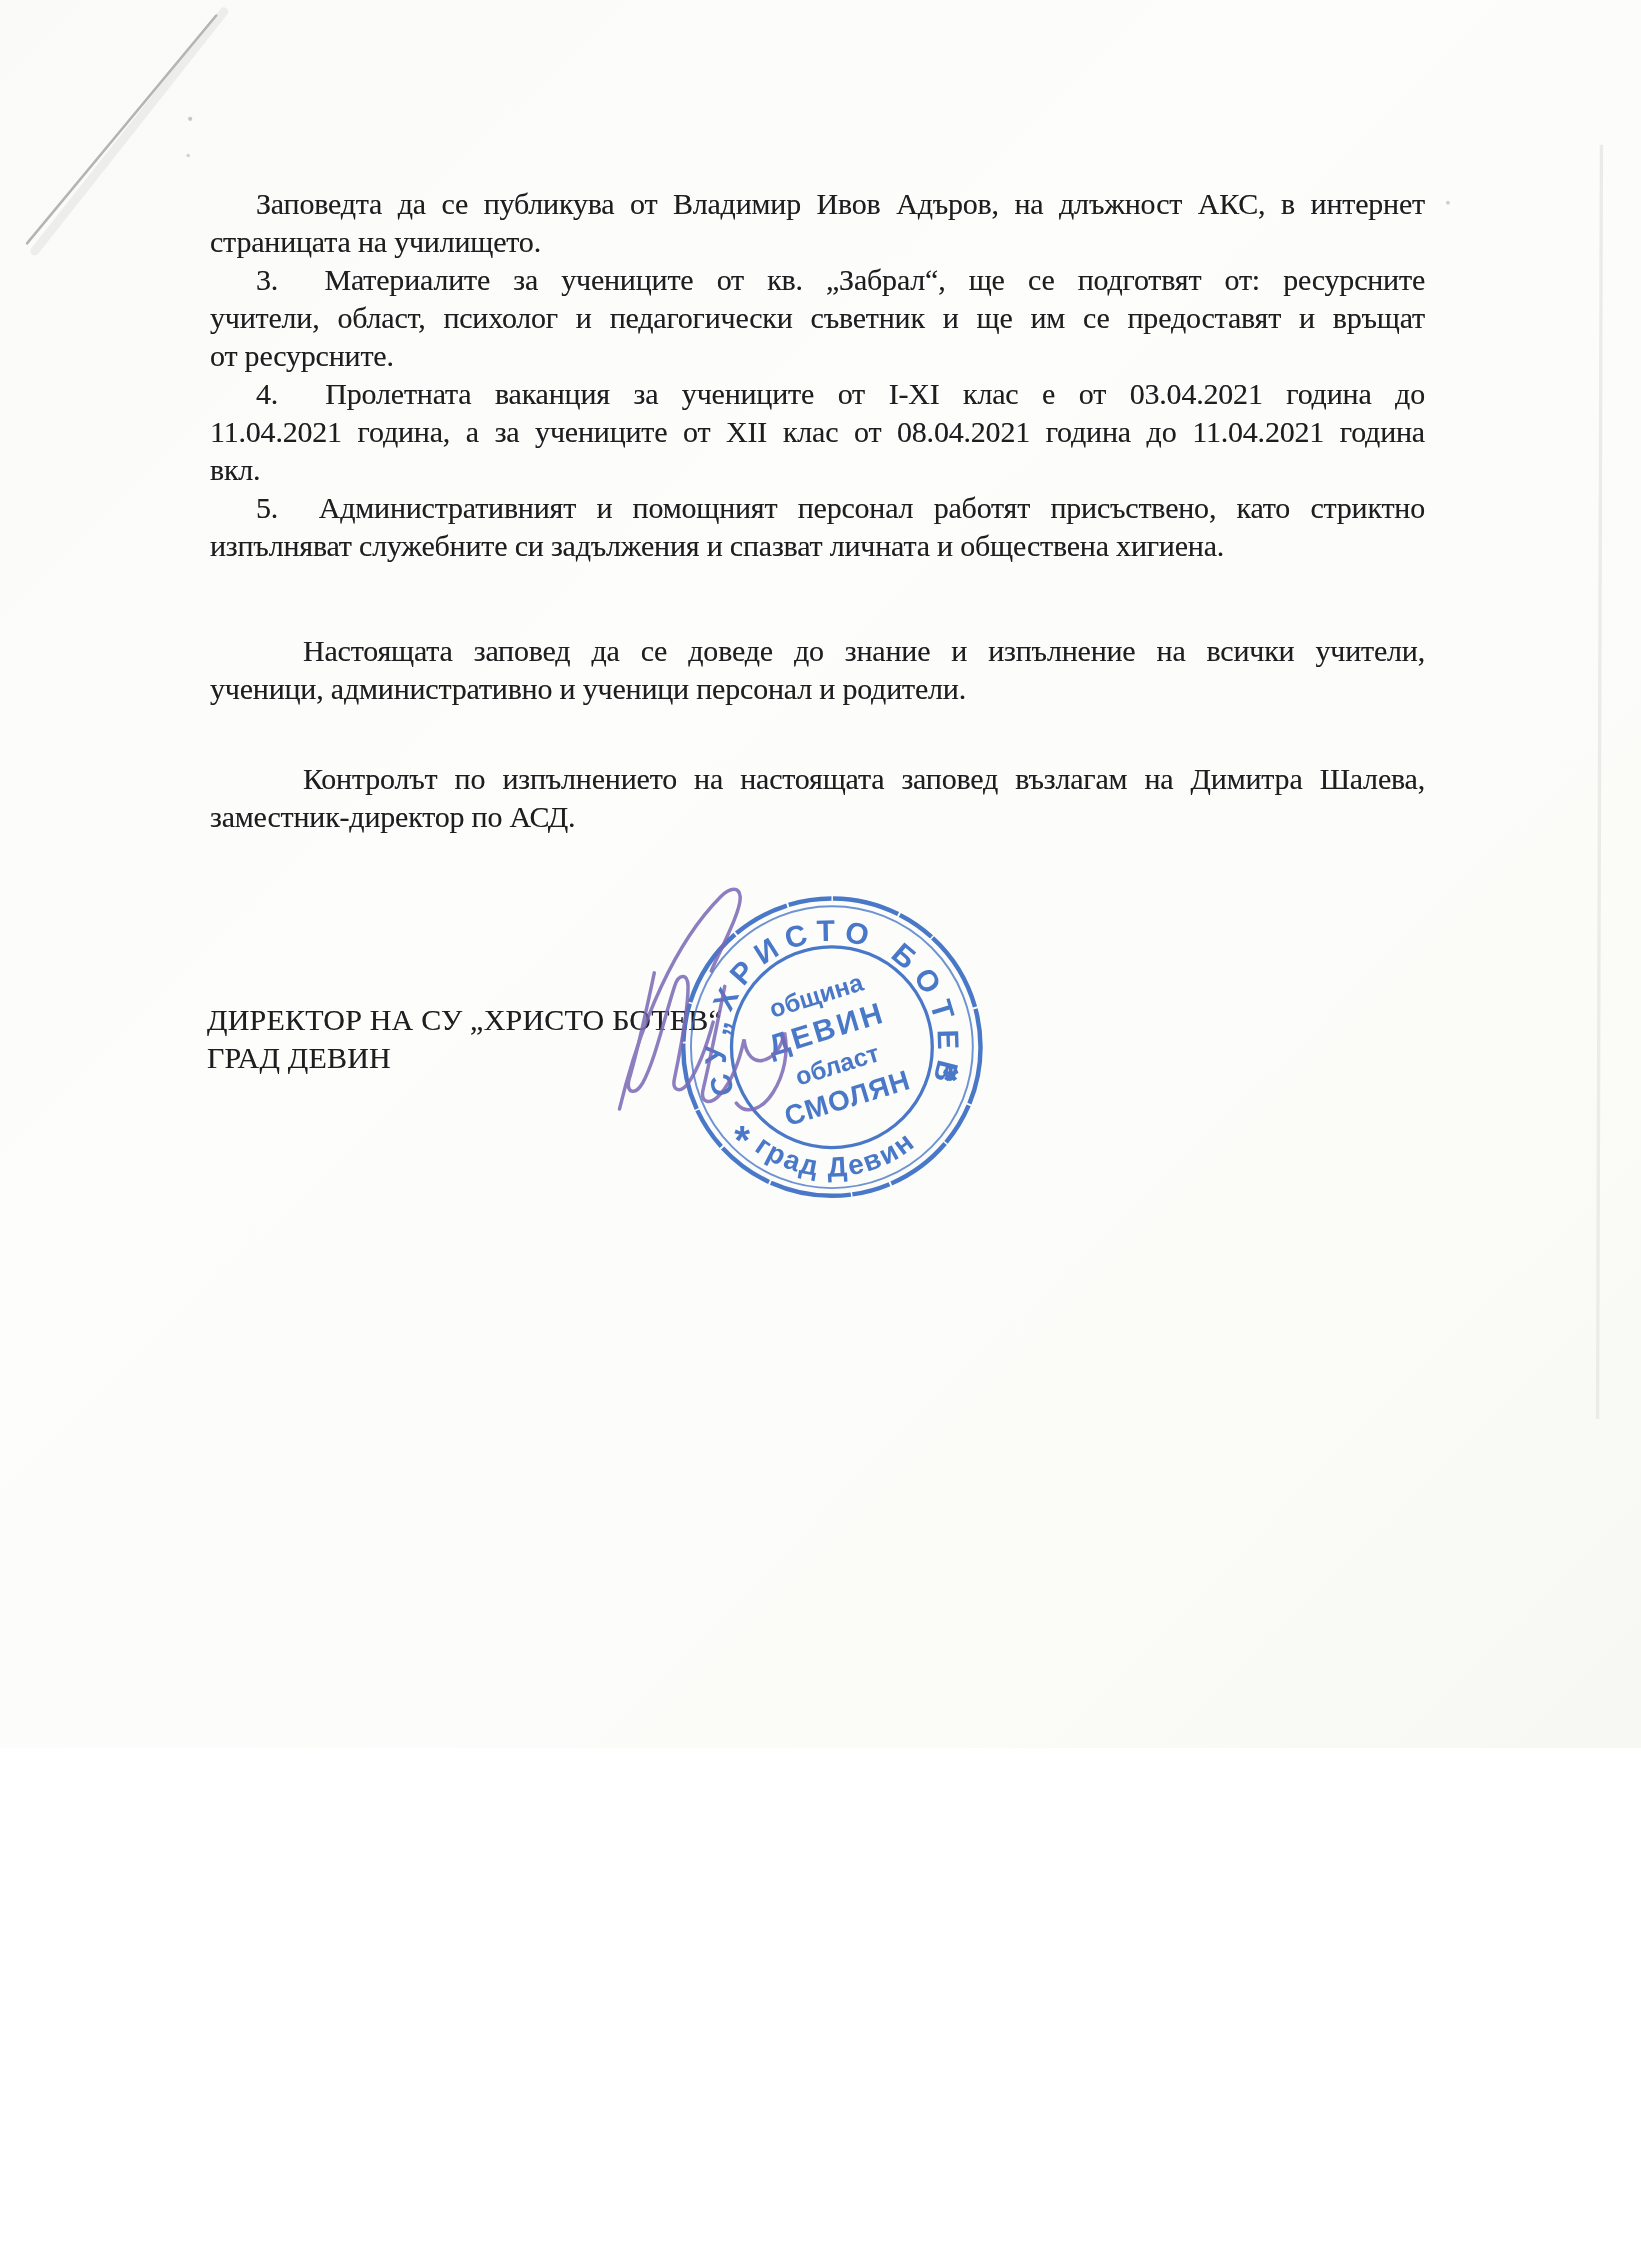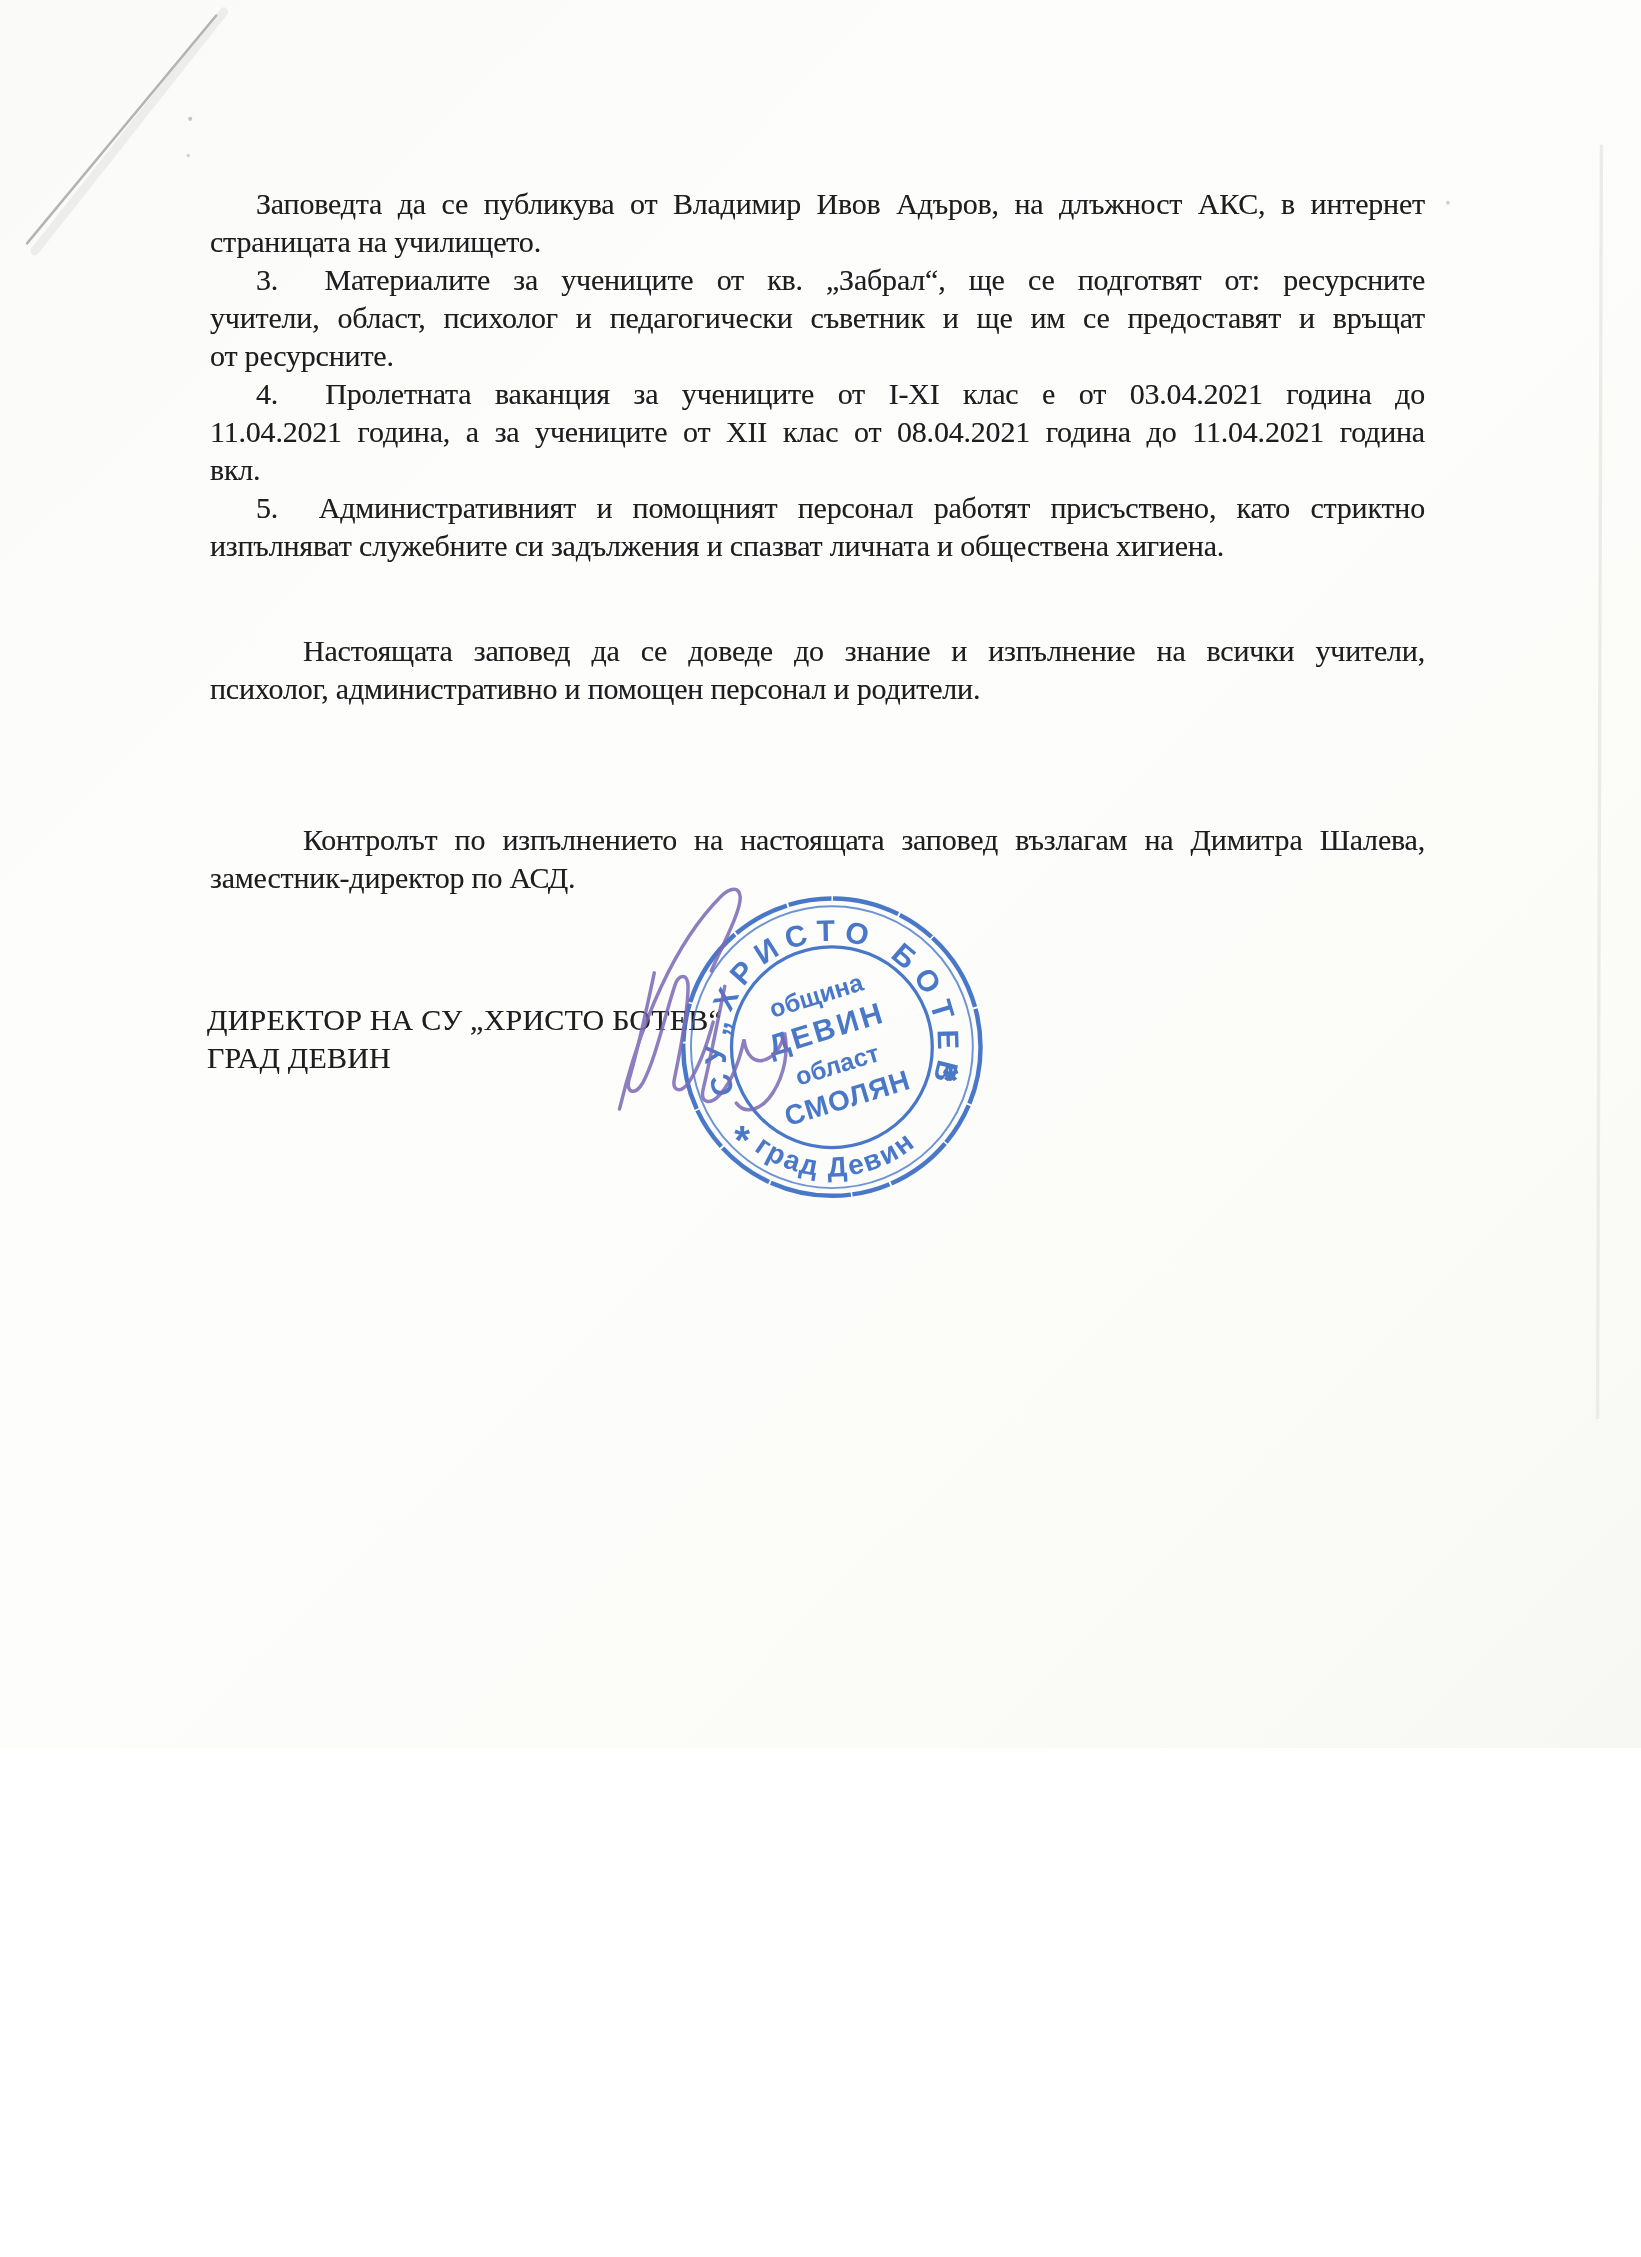--- a/index.html
+++ b/index.html
@@ -15,21 +15,21 @@
     font-size:30px;line-height:38px;color:#1e1e21;
     letter-spacing:-0.2px;
     text-shadow:0 0 0.5px rgba(20,20,25,.45);
   }
   .para{margin:0;padding:0;}
   .line{display:block;}
   .line.j{text-align:justify;text-align-last:justify;}
   .i48{text-indent:46px;}
   .i96{text-indent:93px;}
   .gap69{margin-top:67px;}
-  .gap117{margin-top:113px;}
+  .gap117{margin-top:52px;}
   .sig-block{
     position:absolute;left:207px;top:1001px;
     font-size:30px;line-height:38px;color:#1e1e21;
     letter-spacing:0.2px;
     text-shadow:0 0 0.5px rgba(20,20,25,.45);
   }
   .overlay{position:absolute;pointer-events:none;}
   .stamp-text{font-family:"Liberation Sans","DejaVu Sans",sans-serif;font-weight:bold;}
 </style>
 </head>
@@ -62,21 +62,21 @@
       <span class="line j i48">4.&nbsp; Пролетната ваканция за учениците от I-XI клас е от 03.04.2021 година до</span>
       <span class="line j">11.04.2021 година, а за учениците от XII клас от 08.04.2021 година до 11.04.2021 година</span>
       <span class="line">вкл.</span>
     </div>
     <div class="para">
       <span class="line j i48">5.&nbsp; Административният и помощният персонал работят присъствено, като стриктно</span>
       <span class="line">изпълняват служебните си задължения и спазват личната и обществена хигиена.</span>
     </div>
     <div class="para gap69">
       <span class="line j i96">Настоящата заповед да се доведе до знание и изпълнение на всички учители,</span>
-      <span class="line">психолог, административно и помощен персонал и родители.</span>
+      <span class="line">ученици, административно и ученици персонал и родители.</span>
     </div>
     <div class="para gap117">
       <span class="line j i96">Контролът по изпълнението на настоящата заповед възлагам на Димитра Шалева,</span>
       <span class="line">заместник-директор по АСД.</span>
     </div>
   </div>
 
   <div class="sig-block">
     <span class="line">ДИРЕКТОР НА СУ „ХРИСТО БОТЕВ“</span>
     <span class="line">ГРАД ДЕВИН</span>

